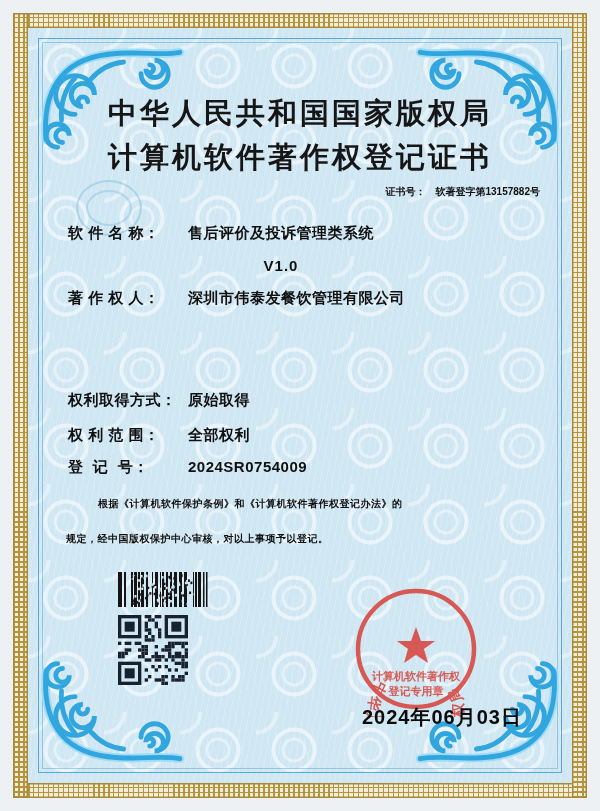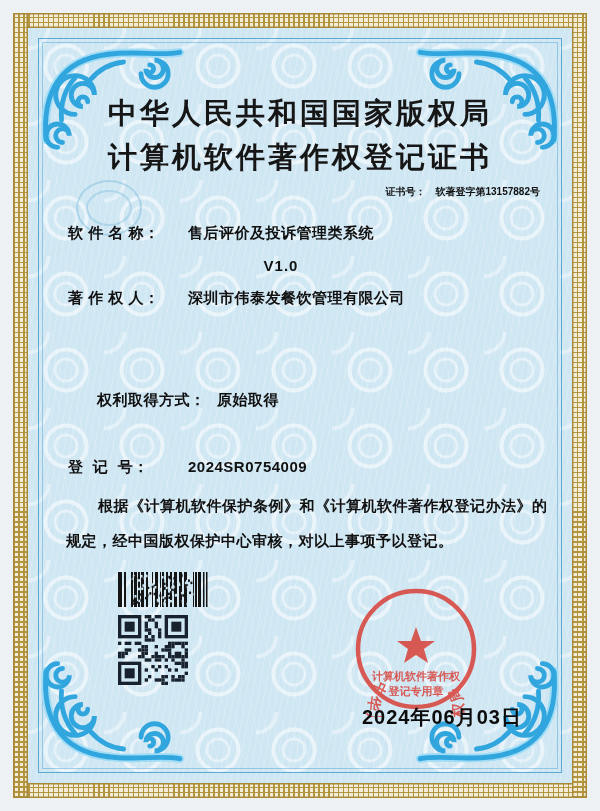--- a/index.html
+++ b/index.html
@@ -62,24 +62,24 @@
   .title.t1{top:66px;}
   .title.t2{top:110px;}
   .certno{position:absolute;top:157px;right:32px;font-size:10px;font-weight:700;color:#111;}
   .certno .v{margin-left:10px;}
   .row{position:absolute;left:40px;display:flex;font-size:15px;font-weight:700;color:#111;}
   .row .lab{width:120px;flex:0 0 120px;letter-spacing:.5px;white-space:pre;}
   .row .val{letter-spacing:.5px;text-align:center;}
   .row .ver{display:block;margin-top:14px;letter-spacing:1px;}
   .r-name{top:196px;}
   .r-owner{top:261px;}
-  .r-acq{top:363px;margin-left:29px;}
+  .r-acq{top:363px;}
   .r-scope{top:398px;}
   .r-reg{top:430px;}
-  .body-line{position:absolute;left:38px;width:500px;font-size:15px;font-weight:700;color:#111;letter-spacing:.5px;}
+  .body-line{position:absolute;left:38px;width:500px;font-size:10px;font-weight:700;color:#111;letter-spacing:.5px;}
   .body-line.b1{top:469px;padding-left:32px;}
   .body-line.b2{top:504px;}
   .barcode{position:absolute;left:90px;top:544px;}
   .qrcode{position:absolute;left:90px;top:587px;}
   .seal{position:absolute;left:320px;top:553px;}
   .date{position:absolute;left:334px;top:676px;font-size:20px;font-weight:700;color:#0c0c0c;letter-spacing:1px;}
 </style>
 </head>
 <body>
 
@@ -177,20 +177,24 @@
       <span class="lab">软 件 名 称：</span>
       <span class="val"><span>售后评价及投诉管理类系统</span><span class="ver">V1.0</span></span>
     </div>
     <div class="row r-owner">
       <span class="lab">著 作 权 人：</span>
       <span class="val">深圳市伟泰发餐饮管理有限公司</span>
     </div>
     <div class="row r-acq">
       <span class="lab">权利取得方式：</span>
       <span class="val">原始取得</span>
+    </div>
+    <div class="row r-scope">
+      <span class="lab">权 利 范 围：</span>
+      <span class="val">全部权利</span>
     </div>
     <div class="row r-reg">
       <span class="lab">登  记  号：</span>
       <span class="val">2024SR0754009</span>
     </div>
 
     <div class="body-line b1">根据《计算机软件保护条例》和《计算机软件著作权登记办法》的</div>
     <div class="body-line b2">规定，经中国版权保护中心审核，对以上事项予以登记。</div>
 
     <svg class="barcode" id="barcode" width="90" height="35">

